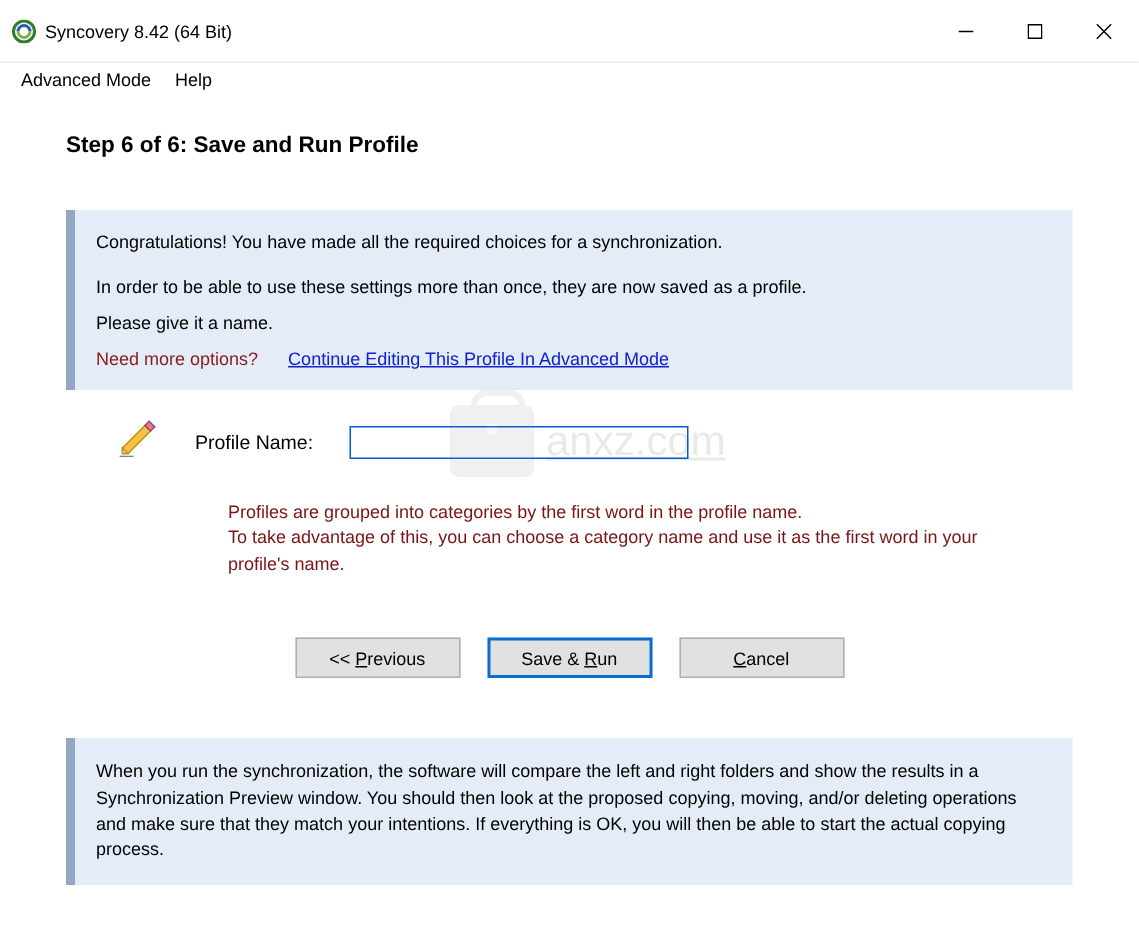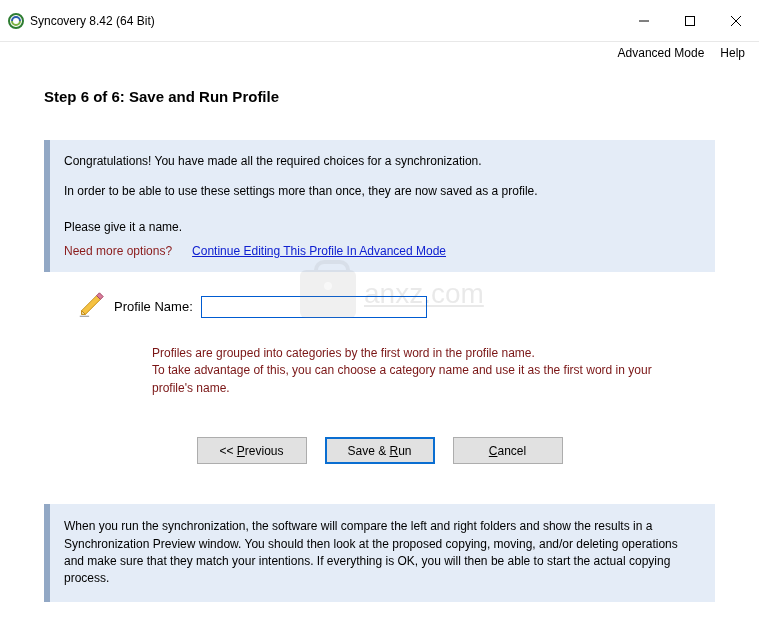--- a/index.html
+++ b/index.html
@@ -4,36 +4,36 @@
 <style>
 * { box-sizing: border-box; margin: 0; padding: 0; }
 body { font-family: "Segoe UI", Tahoma, sans-serif; font-size: 12px; background: #fff; width: 759px; height: 619px; overflow: hidden; }
 
 .titlebar { height: 42px; display: flex; align-items: center; padding: 0 0 0 8px; border-bottom: 1px solid #e8e8e8; }
 .titlebar .app-icon { width: 16px; height: 16px; margin-right: 6px; }
 .titlebar .title { flex: 1; font-size: 12px; color: #000; }
 .titlebar .win-btns { display: flex; }
 .titlebar .win-btn { width: 46px; height: 30px; display: flex; align-items: center; justify-content: center; font-size: 14px; color: #000; }
 
-.menubar { height: 22px; display: flex; align-items: center; padding: 0 6px; font-size: 12px; justify-content: flex-end; }
+.menubar { height: 22px; display: flex; align-items: center; padding: 0 6px; font-size: 12px; }
 .menubar .menu-item { padding: 2px 8px; }
 
 .content { padding: 24px 44px 0 44px; }
 
 .step-title { font-size: 15px; font-weight: bold; margin-bottom: 35px; }
 
 .info-panel { background: #e4ecf7; border-left: 6px solid #92a8c5; padding: 12px 14px; line-height: 1.5; }
 .info-panel .congrats { margin-bottom: 12px; }
-.info-panel .inorder { margin-bottom: 18px; }
+.info-panel .inorder { margin-bottom: 6px; }
 .info-panel .giveit { margin-bottom: 6px; }
 .info-panel .row-opts { display: flex; align-items: center; gap: 20px; }
 .need-more { color: #8a1a1a; }
 .adv-link { color: #1020d0; text-decoration: underline; cursor: pointer; }
 
-.name-row { display: flex; align-items: center; margin: 18px 0 0 32px; gap: 8px; }
+.name-row { display: flex; align-items: center; margin: 18px 0 0 32px; gap: 24px; }
 .pencil-icon svg { width: 30px; height: 30px; }
 .name-label { font-size: 13px; }
 .name-input { width: 226px; height: 22px; border: 1px solid #005bd1; background: #fff; padding: 1px 3px; font-family: inherit; font-size: 12px; }
 
 .hint-block { margin: 22px 0 0 108px; color: #7a1515; line-height: 1.45; max-width: 520px; }
 
 .btn-row { display: flex; justify-content: center; gap: 18px; margin-top: 40px; }
 .btn { width: 110px; height: 27px; background: #e1e1e1; border: 1px solid #adadad; font-family: inherit; font-size: 12px; cursor: pointer; }
 .btn.primary { border: 2px solid #0a6ed1; }
 .uline { text-decoration: underline; }

